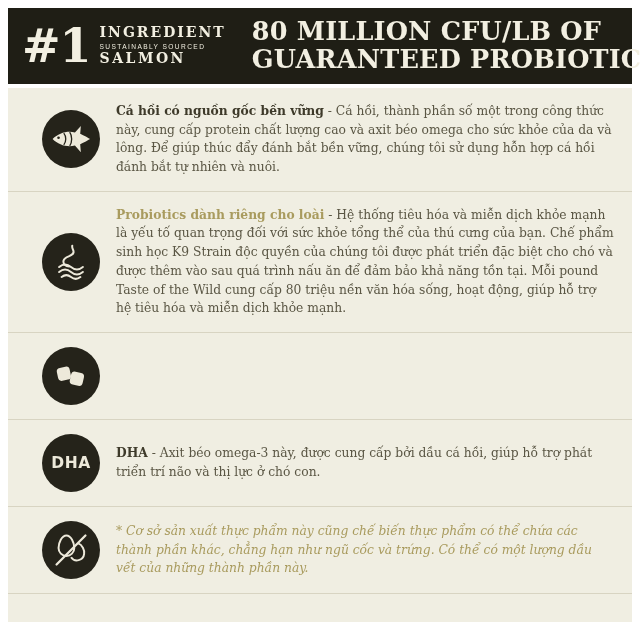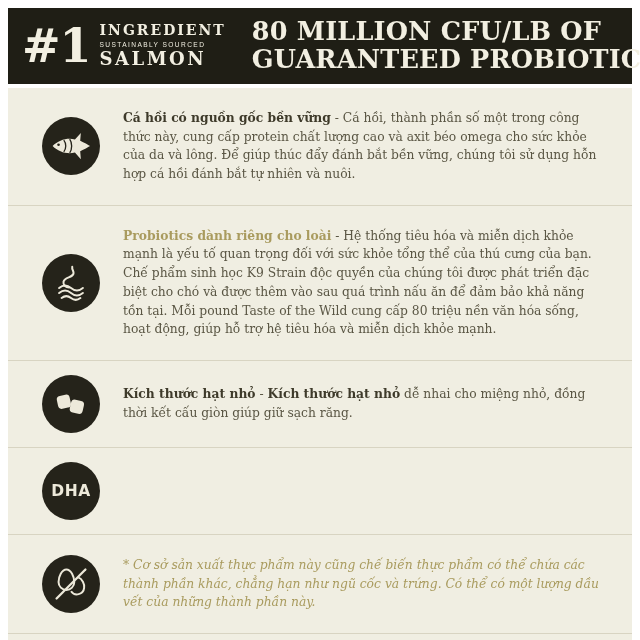--- a/index.html
+++ b/index.html
@@ -29,21 +29,21 @@
     margin-bottom:4px;
   }
   .hero-left{display:flex;align-items:center;}
   .rank{
     font-size:46px;font-weight:bold;line-height:1;
     font-family:"DejaVu Serif", serif;letter-spacing:-1px;
   }
   .ing-block{display:flex;flex-direction:column;margin-left:9px;line-height:1.1;}
   .ing-label{font-size:14px;font-weight:bold;letter-spacing:2px;font-family:"DejaVu Serif", serif;}
   .ing-sub{font-size:6.6px;letter-spacing:1.4px;margin:2px 0 1px 0;font-family:"Liberation Sans", sans-serif;}
-  .ing-name{font-size:18px;font-weight:bold;letter-spacing:2.5px;font-family:"DejaVu Serif", serif;}
+  .ing-name{font-size:14px;font-weight:bold;letter-spacing:2.5px;font-family:"DejaVu Serif", serif;}
   .hero-divider{width:2px;height:52px;background:var(--header-text);opacity:.9;margin:0 13px;}
   .hero-right{display:flex;flex-direction:column;line-height:1.08;}
   .headline{
     font-family:"DejaVu Serif", serif;
     font-weight:bold;font-size:25.5px;letter-spacing:.2px;white-space:nowrap;
   }
 
   
   .features{background:var(--body-bg);}
   .feature{
@@ -62,21 +62,21 @@
   .icon-circle.icon-text{
     color:var(--icon-glyph);
     font-family:"DejaVu Sans", sans-serif;
     font-weight:bold;font-size:15.5px;letter-spacing:.5px;
   }
   .feature-text{
     color:var(--text);
     font-size:12.3px;line-height:1.52;
     max-width:498px;
   }
-  .feature-text p{margin:7px;}
+  .feature-text p{margin:0;}
   .feature-text p + p{margin-top:10px;}
   .seg-bold{font-weight:bold;color:var(--bold-text);}
   .seg-link{
     font-weight:bold;color:var(--accent-gold);
     cursor:pointer;
   }
   .footnote .seg-footnote{
     color:var(--accent-gold);font-style:italic;
   }
 </style>
@@ -129,26 +129,26 @@
           <p class=""><span class="seg-link">Probiotics dành riêng cho loài</span><span class="seg-normal"> - Hệ thống tiêu hóa và miễn dịch khỏe mạnh là yếu tố quan trọng đối với sức khỏe tổng thể của thú cưng của bạn. Chế phẩm sinh học K9 Strain độc quyền của chúng tôi được phát triển đặc biệt cho chó và được thêm vào sau quá trình nấu ăn để đảm bảo khả năng tồn tại. Mỗi pound Taste of the Wild cung cấp 80 triệu nền văn hóa sống, hoạt động, giúp hỗ trợ hệ tiêu hóa và miễn dịch khỏe mạnh.</span></p>
         </div>
       </section>
       <section class="feature">
         <div class="icon-circle">
           <svg viewBox="0 0 64 64" width="40" height="40">
             <rect x="10" y="18" width="21" height="21" rx="6" fill="#ede9da" transform="rotate(-12 20 28)"></rect>
             <rect x="31" y="26" width="21" height="21" rx="6" fill="#ede9da" transform="rotate(13 42 36)"></rect>
           </svg>
         </div>
-        <div class="feature-text">
-          <p class=""><span class="seg-bold">Kích thước hạt nhỏ</span><span class="seg-normal"> - </span><span class="seg-bold">Kích thước hạt nhỏ</span><span class="seg-normal"> dễ nhai cho miệng nhỏ, đồng thời kết cấu giòn giúp giữ sạch răng.</span></p>
-        </div>
       </section>
       <section class="feature">
         <div class="icon-circle icon-text">DHA</div>
+        <div class="feature-text">
+          <p class=""><span class="seg-bold">DHA</span><span class="seg-normal"> - Axit béo omega-3 này, được cung cấp bởi dầu cá hồi, giúp hỗ trợ phát triển trí não và thị lực ở chó con.</span></p>
+        </div>
       </section>
       <section class="feature">
         <div class="icon-circle">
           <svg viewBox="0 0 64 64" width="42" height="42">
             <g fill="none" stroke="#ede9da" stroke-width="3">
               <path d="M25 10c7 0 12 11 12 19a12 12 0 0 1-24 0c0-8 5-19 12-19z"></path>
               <path d="M43 22c6 2 10 10 9 16a11 11 0 0 1-20 5"></path>
             </g>
             <path d="M10 54 54 10" stroke="#ede9da" stroke-width="3.5" stroke-linecap="round"></path>
           </svg>

